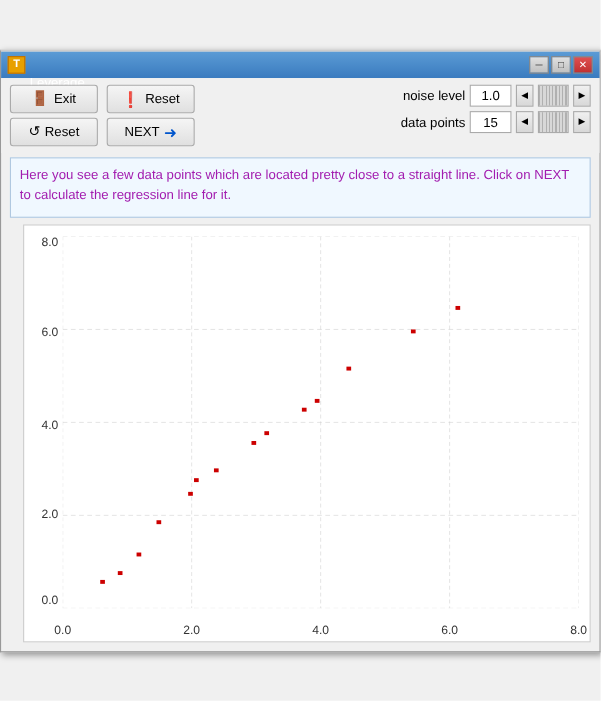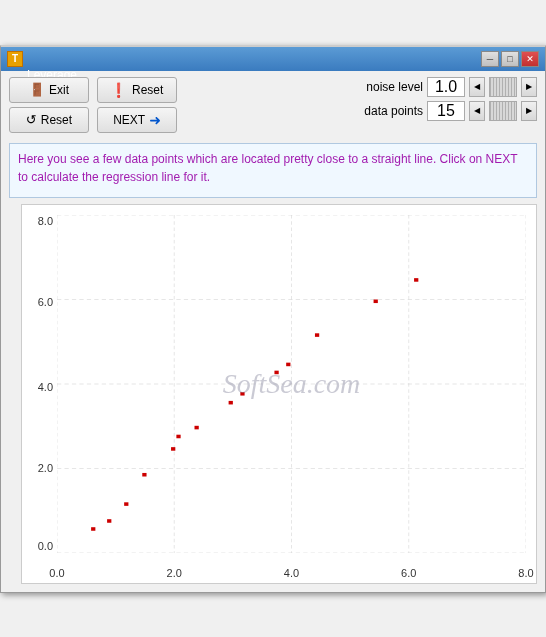--- a/index.html
+++ b/index.html
@@ -112,21 +112,21 @@
       min-width: 70px;
       text-align: right;
       font-size: 12px;
     }
     .controls-value {
       border: 1px solid #aaa;
       background: white;
       padding: 1px 4px;
       width: 38px;
       height: 20px;
-      font-size: 16px;
+      font-size: 12px;
       text-align: center;
     }
     .slider-btn {
       width: 16px;
       height: 20px;
       background: linear-gradient(to bottom, #f0f0f0, #d8d8d8);
       border: 1px solid #aaa;
       cursor: pointer;
       display: flex;
       align-items: center;
@@ -325,21 +325,20 @@
         <rect x="204" y="175" width="4" height="4" fill="#cc0000"></rect>
 
         <rect x="215" y="166" width="4" height="4" fill="#cc0000"></rect>
 
         <rect x="242" y="133" width="4" height="4" fill="#cc0000"></rect>
 
         <rect x="297" y="95" width="4" height="4" fill="#cc0000"></rect>
 
         <rect x="335" y="71" width="4" height="4" fill="#cc0000"></rect>
       </svg>
-      <div class="watermark">SoftSea.com</div>
     </div>
 
     <div class="x-axis">
       <span class="x-label" style="left:0%;">0.0</span>
       <span class="x-label" style="left:25%;">2.0</span>
       <span class="x-label" style="left:50%;">4.0</span>
       <span class="x-label" style="left:75%;">6.0</span>
       <span class="x-label" style="left:100%;">8.0</span>
     </div>
   </div>

